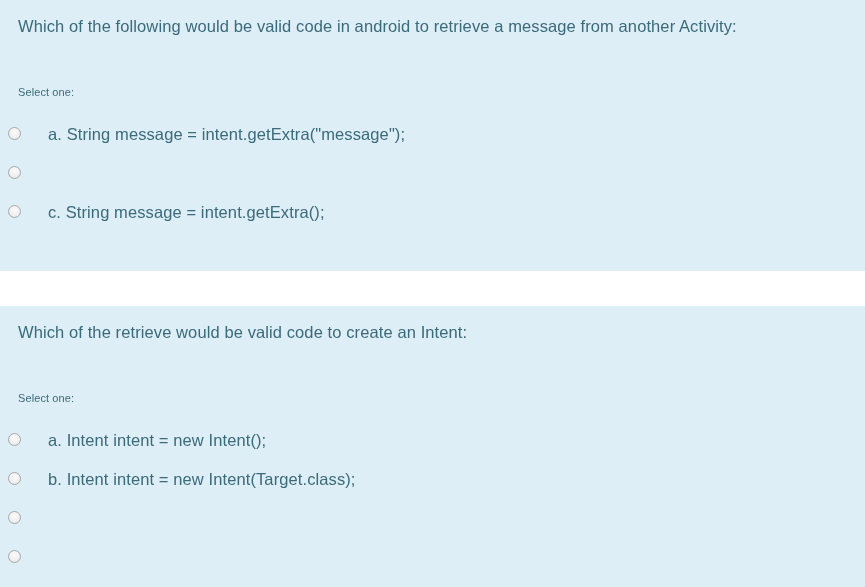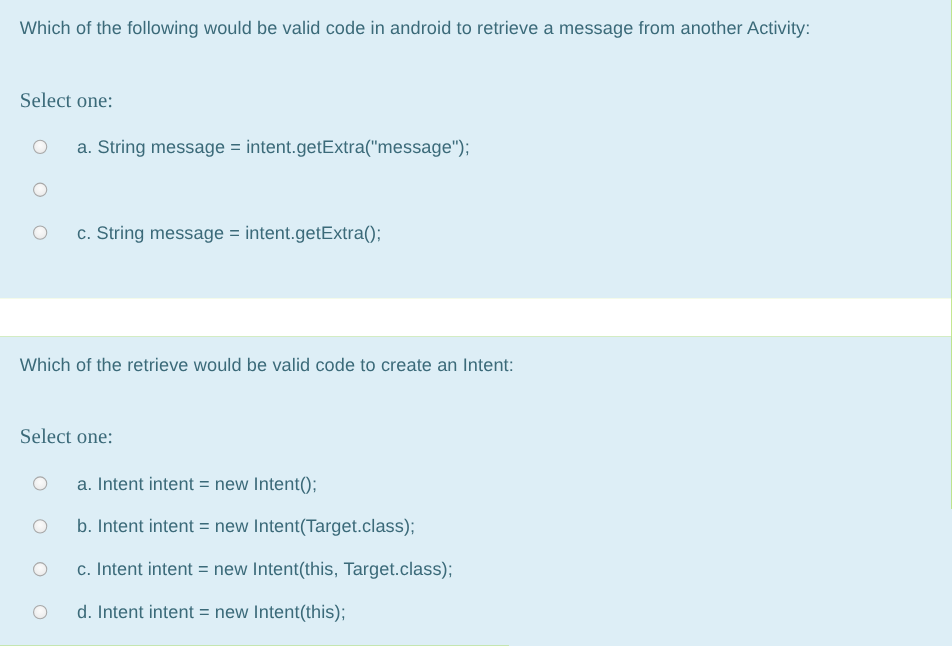--- a/index.html
+++ b/index.html
@@ -10,21 +10,21 @@
     width: 865px;
     height: 587px;
     background: #ffffff;
     font-family: "Liberation Sans", sans-serif;
     overflow: hidden;
   }
   .quiz-page {
     width: 865px;
     height: 587px;
     position: relative;
-    background: #84cc16;
+    background: #be185d;
   }
   .question-block {
     background: #ddeef6;
     width: 865px;
     box-sizing: border-box;
     padding: 0 0 0 0;
   }
   #question-block-1 {
     height: 271px;
   }
@@ -40,36 +40,35 @@
     color: #3b6a79;
     font-size: 16.5px;
     line-height: 20px;
     padding-left: 18px;
     padding-top: 16px;
     letter-spacing: 0.1px;
     white-space: nowrap;
   }
   .select-one {
     color: #3b6a79;
-    font-size: 19px;
+    font-size: 11px;
     line-height: 20px;
     padding-left: 18px;
     padding-top: 46px;
     letter-spacing: 0.1px;
-    font-family: Liberation Serif, serif;
   }
   .options {
     margin-top: 12px;
     padding-left: 0;
   }
   .option-row {
     display: flex;
     align-items: center;
     height: 39px;
-    padding-left: 30px;
+    padding-left: 8px;
   }
   .radio {
     width: 13px;
     height: 13px;
     border-radius: 50%;
     border: 1px solid #a8a8a8;
     background: radial-gradient(circle at 50% 38%, #fbfbfb 0%, #efefef 60%, #e2e2e2 100%);
     box-sizing: border-box;
     flex: 0 0 auto;
     cursor: pointer;
@@ -116,22 +115,20 @@
       <div class="option-row">
         <span class="radio"></span>
         <span class="option-label">a. Intent intent = new Intent();</span>
       </div>
       <div class="option-row">
         <span class="radio"></span>
         <span class="option-label">b. Intent intent = new Intent(Target.class);</span>
       </div>
       <div class="option-row">
         <span class="radio"></span>
-        <span class="option-label">c. Intent intent = new Intent(this, Target.class);</span>
       </div>
       <div class="option-row">
         <span class="radio"></span>
-        <span class="option-label">d. Intent intent = new Intent(this);</span>
       </div>
     </div>
   </div>
 
 </div>
 
 </body></html>

